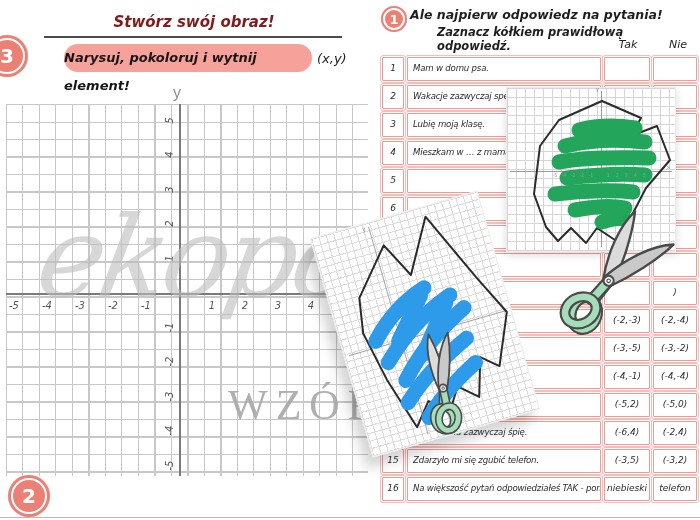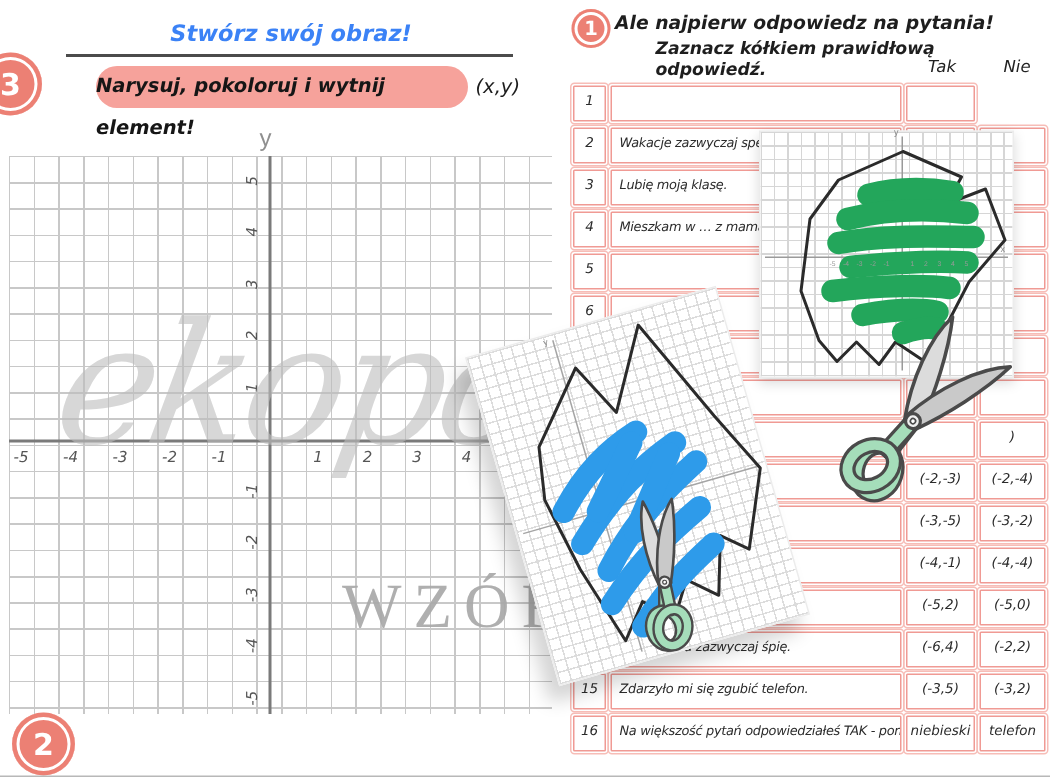--- a/index.html
+++ b/index.html
@@ -10,21 +10,21 @@
   .badge{position:absolute;border-radius:50%;background:#EC8074;color:#fff;
          display:flex;align-items:center;justify-content:center;font-weight:bold;
          box-shadow:inset 0 0 0 3px #EC8074, inset 0 0 0 5px #fff;z-index:4;
          font-family:"DejaVu Sans",sans-serif;}
   
   .pinkbox{background:#fff;border:1.6px solid #F09A94;outline:1px solid #F7BDB7;
            outline-offset:1px;border-radius:1px;box-sizing:border-box;}
   
   #left-page{position:absolute;left:0;top:0;width:380px;height:520px;overflow:hidden;z-index:0;}
   #title{position:absolute;left:45px;top:13px;width:298px;text-align:center;
-         font-size:15px;font-weight:bold;color:#3b82f6;}
+         font-size:15px;font-weight:bold;color:#7f1d1d;}
   #title-underline{position:absolute;left:44px;top:36px;width:298px;height:2px;background:#4b4b4b;}
   #pill{position:absolute;left:64px;top:44px;width:248px;height:28px;border-radius:14px;
         background:#F6A29B;line-height:28px;font-size:13px;font-weight:bold;color:#161616;}
   #xy-hint{position:absolute;left:317px;top:51px;font-size:13px;font-weight:normal;color:#1c1c1c;}
   #y-axis-label{position:absolute;left:173px;top:84px;font-size:16px;color:#8f8f8f;}
   #left-grid{position:absolute;left:6px;top:104px;width:362px;height:372px;
     background-image:
       repeating-linear-gradient(to right,#c8c8c8 0 1px,transparent 1px 16.5px),
       repeating-linear-gradient(to bottom,#c8c8c8 0 1px,transparent 1px 17.5px);}
   #axis-v{position:absolute;left:173px;top:0;width:2px;height:100%;background:#7a7a7a;}
@@ -123,20 +123,21 @@
 
 <div id="right-page">
   <div class="badge" style="left:1px;top:6px;width:26px;height:26px;font-size:13px;box-shadow:inset 0 0 0 2px #EC8074, inset 0 0 0 4px #fff;">1</div>
   <div id="header1" class="hw">Ale najpierw odpowiedz na pytania!</div>
   <div id="header2" class="hw">Zaznacz kółkiem prawidłową odpowiedź.</div>
   <div id="col-tak" class="hw">Tak</div>
   <div id="col-nie" class="hw">Nie</div>
   <div id="rows">
       <div class="qrow">
         <div class="pinkbox cell hw num">1</div>
+        <div class="pinkbox cell hw q">Mam w domu psa.</div>
         <div class="pinkbox cell hw ans"></div>
         <div class="pinkbox cell hw ans"></div>
       </div>
       <div class="qrow">
         <div class="pinkbox cell hw num">2</div>
         <div class="pinkbox cell hw q">Wakacje zazwyczaj spędzam u …</div>
         <div class="pinkbox cell hw ans"></div>
         <div class="pinkbox cell hw ans"></div>
       </div>
       <div class="qrow">
@@ -202,21 +203,21 @@
       <div class="qrow">
         <div class="pinkbox cell hw num">13</div>
         <div class="pinkbox cell hw q">Lubię oszczędzać pieniądze.</div>
         <div class="pinkbox cell hw ans">(-5,2)</div>
         <div class="pinkbox cell hw ans">(-5,0)</div>
       </div>
       <div class="qrow">
         <div class="pinkbox cell hw num">14</div>
         <div class="pinkbox cell hw q">Po południu zazwyczaj śpię.</div>
         <div class="pinkbox cell hw ans">(-6,4)</div>
-        <div class="pinkbox cell hw ans">(-2,2)</div>
+        <div class="pinkbox cell hw ans">(-2,4)</div>
       </div>
       <div class="qrow">
         <div class="pinkbox cell hw num">15</div>
         <div class="pinkbox cell hw q">Zdarzyło mi się zgubić telefon.</div>
         <div class="pinkbox cell hw ans">(-3,5)</div>
         <div class="pinkbox cell hw ans">(-3,2)</div>
       </div>
       <div class="qrow">
         <div class="pinkbox cell hw num">16</div>
         <div class="pinkbox cell hw q">Na większość pytań odpowiedziałeś TAK - pomaluj obraz na...</div>

